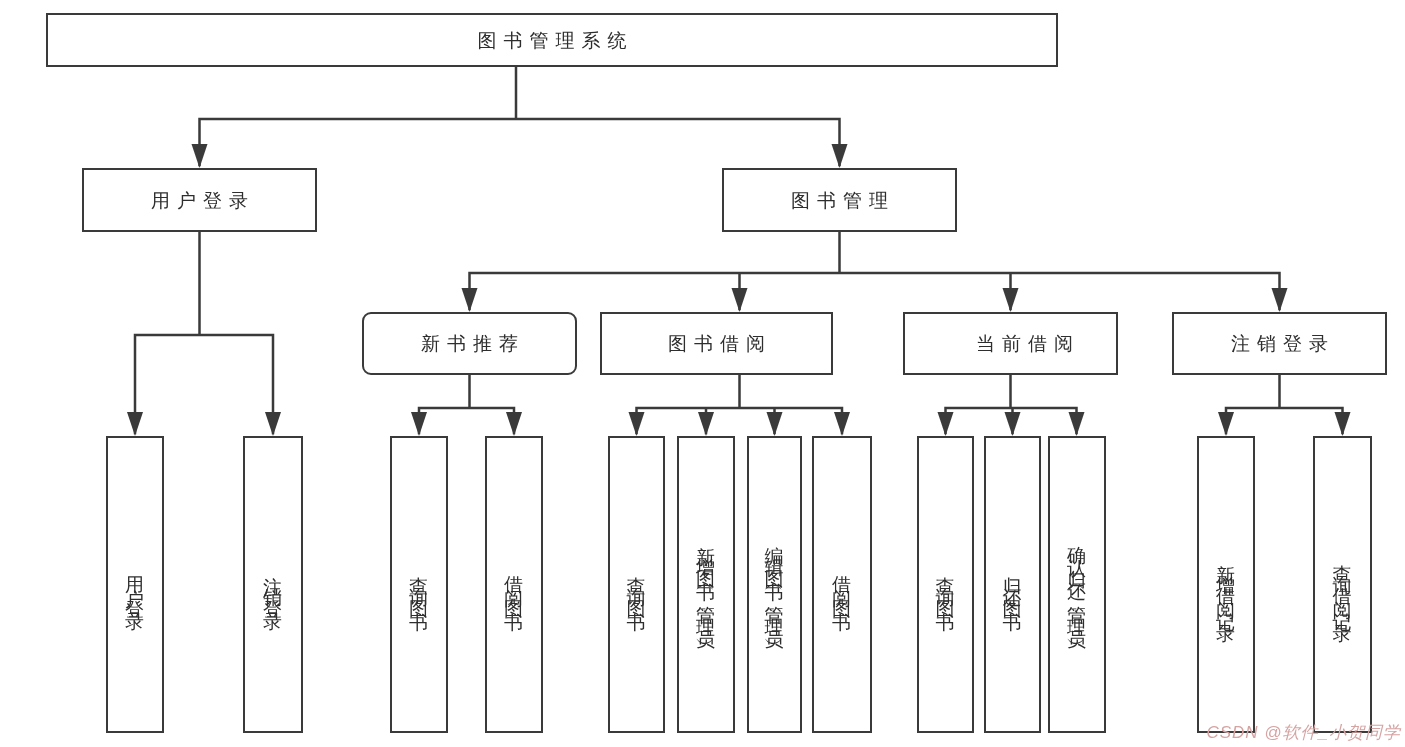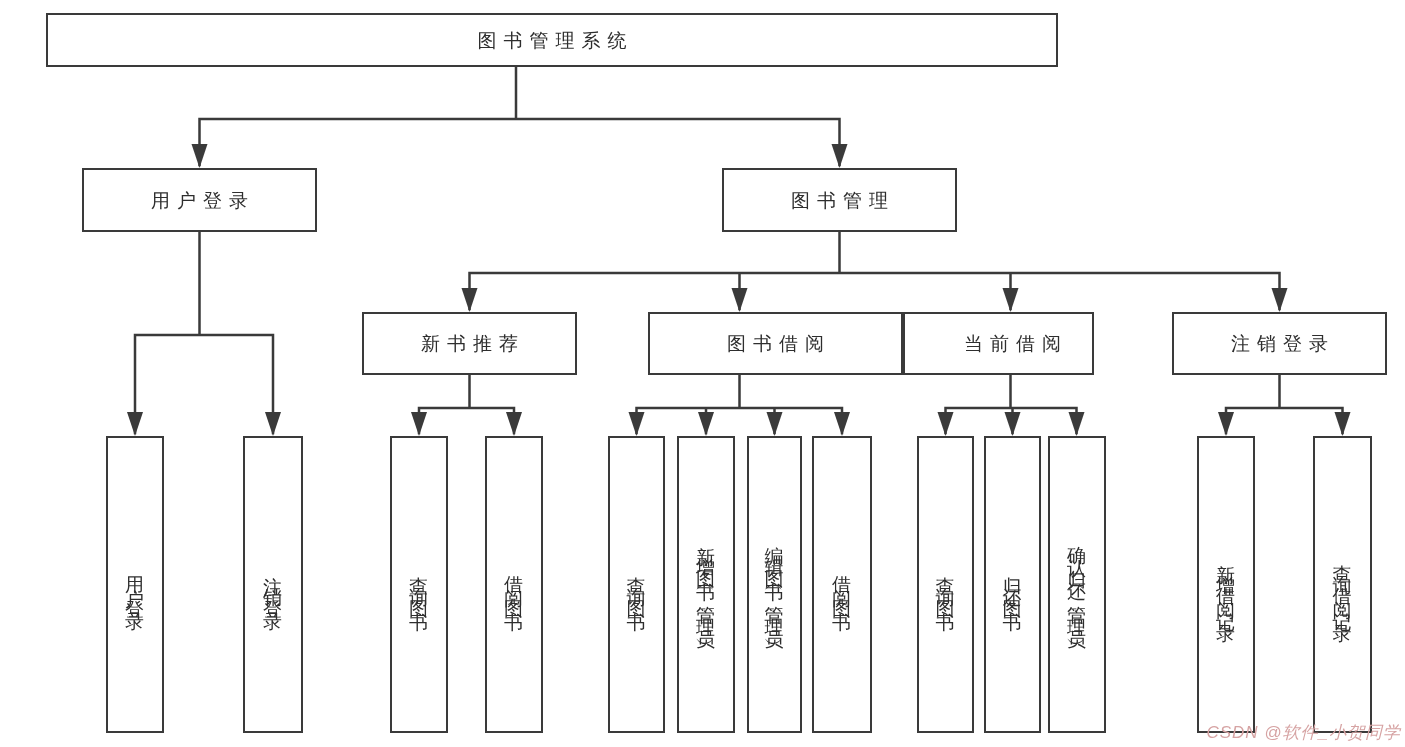--- a/index.html
+++ b/index.html
@@ -108,23 +108,23 @@
       <polygon points="1218,412 1234,412 1226,436"></polygon>
       <polygon points="1334.5,412 1350.5,412 1342.5,436"></polygon>
     </g>
   </svg>
 
   <div class="box hbox" style="left:10px; top:13px; width:1012px; height:54px;margin-left:36px;">图书管理系统</div>
 
   <div class="box hbox" style="left:82px; top:168px; width:235px; height:64px;">用户登录</div>
   <div class="box hbox" style="left:722px; top:168px; width:235px; height:64px;text-align:right;">图书管理</div>
 
-  <div class="box hbox" style="left:362px; top:312px; width:215px; height:63px;">新书推荐</div>
-  <div class="box hbox" style="left:648px; top:312px; width:255px; height:63px;">图书借阅</div>
-  <div class="box hbox" style="left:903px; top:312px; width:191px; height:63px;padding-left:28px;">当前借阅</div>
+  <div class="box hbox" style="left:362px; top:312px; width:215px; height:63px;border-radius:9px;">新书推荐</div>
+  <div class="box hbox" style="left:600px; top:312px; width:233px; height:63px;">图书借阅</div>
+  <div class="box hbox" style="left:903px; top:312px; width:215px; height:63px;padding-left:28px;">当前借阅</div>
   <div class="box hbox" style="left:1172px; top:312px; width:215px; height:63px;">注销登录</div>
 
   <div class="box vbox" style="left:106px; top:436px; width:58px; height:297px;">用户登录</div>
   <div class="box vbox" style="left:243px; top:436px; width:60px; height:297px;">注销登录</div>
 
   <div class="box vbox" style="left:390px; top:436px; width:58px; height:297px;">查询图书</div>
   <div class="box vbox" style="left:485px; top:436px; width:58px; height:297px;">借阅图书</div>
 
   <div class="box vbox" style="left:608px; top:436px; width:57px; height:297px;">查询图书</div>
   <div class="box vbox" style="left:677px; top:436px; width:58px; height:297px;">新增图书（管理员）</div>

